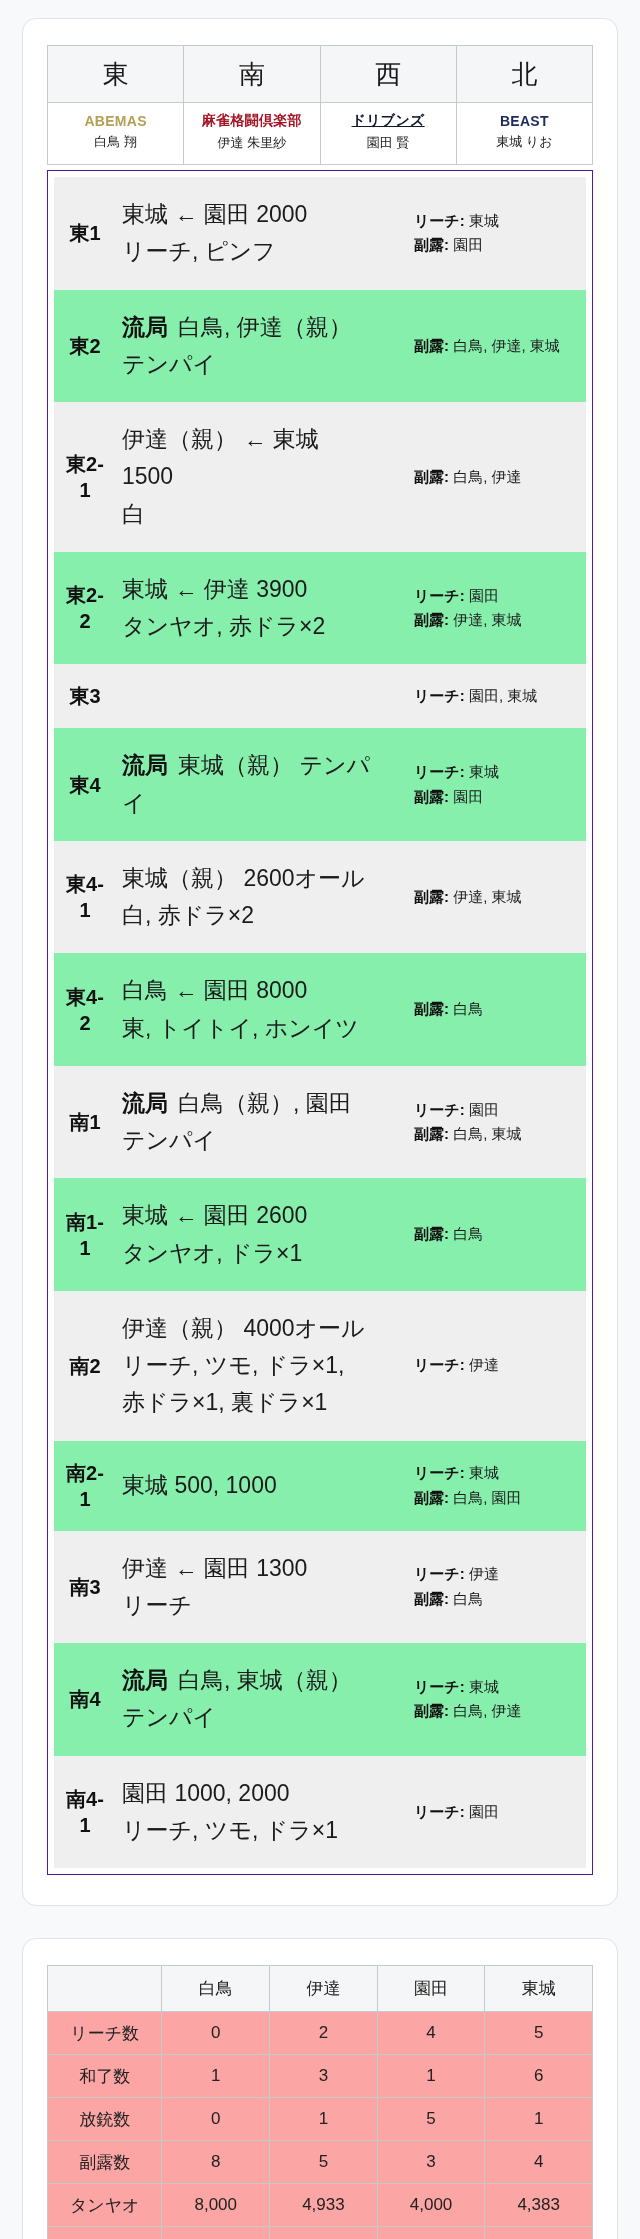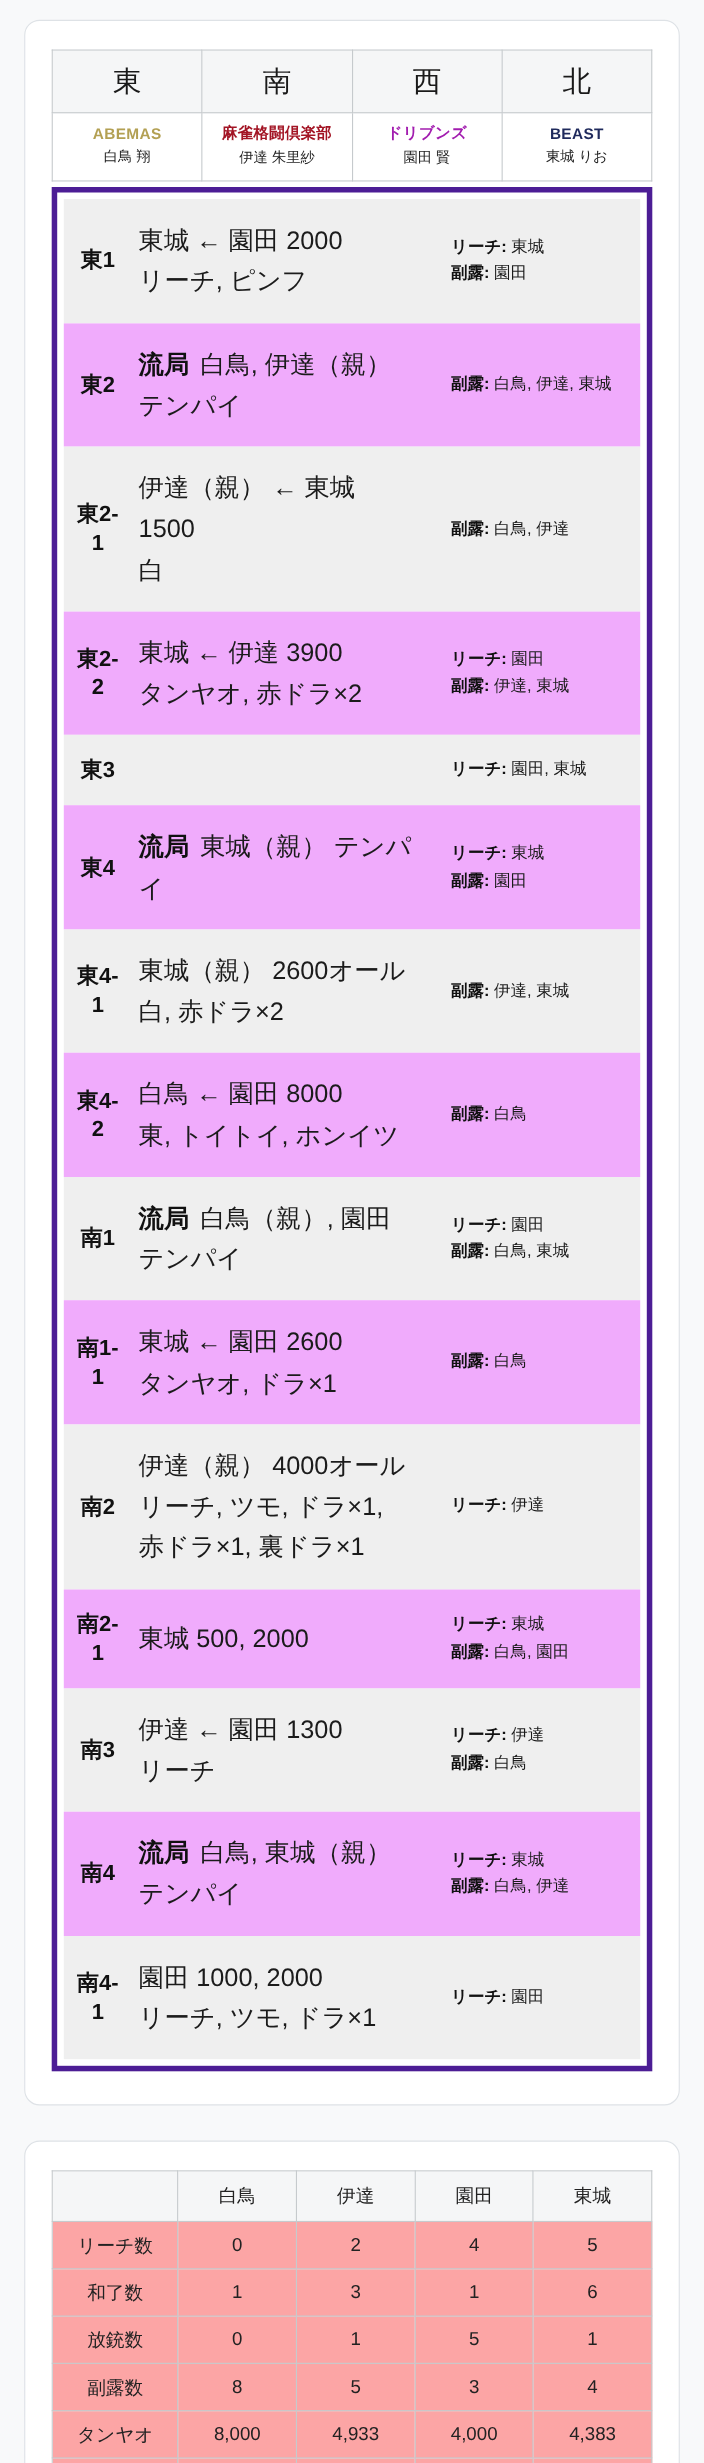--- a/index.html
+++ b/index.html
@@ -40,30 +40,30 @@
   table.seat-table td.player-cell {
     background: #fff;
     padding: 9px 4px 12px 4px;
   }
   .team-name { font-size: 14px; font-weight: bold; letter-spacing: .3px; text-align: center; }
   .player-name { font-size: 13px; margin-top: 4px; color: #222; }
 
   
   .rounds-box {
     margin-top: 5px;
-    border: 5px solid #4c1d95;
+    border: 1px solid #4c1d95;
     padding: 6px;
   }
   .round-row {
     display: flex;
     align-items: center;
     padding: 19px 8px;
   }
   .round-row.odd { background: #efefef; }
-  .round-row.even { background: #f0abfc; }
+  .round-row.even { background: #86efac; }
   .round-label {
     width: 46px;
     flex: none;
     text-align: center;
     font-size: 20px;
     font-weight: bold;
     line-height: 1.3;
     color: #111;
   }
   .round-main {
@@ -124,21 +124,21 @@
       <tr>
         <td class="player-cell">
           <div class="team-name" style="color: rgb(179, 160, 83);">ABEMAS</div>
           <div class="player-name">白鳥 翔</div>
         </td>
         <td class="player-cell">
           <div class="team-name" style="color: rgb(163, 21, 37);">麻雀格闘倶楽部</div>
           <div class="player-name">伊達 朱里紗</div>
         </td>
         <td class="player-cell">
-          <div class="team-name" style="color: #a21caf;">ドリブンズ</div>
+          <div class="team-name" style="color: #0f172a; text-decoration: underline;">ドリブンズ</div>
           <div class="player-name">園田 賢</div>
         </td>
         <td class="player-cell">
           <div class="team-name" style="color: rgb(31, 42, 92);">BEAST</div>
           <div class="player-name">東城 りお</div>
         </td>
       </tr>
     </tbody>
   </table>
 
@@ -267,21 +267,21 @@
     </div>
     <div class="round-side">
       <div class="side-riichi"><b class="lbl">リーチ:</b> <span class="val">伊達</span></div>
 
     </div>
   </div>
 
   <div class="round-row even">
     <div class="round-label">南2-1</div>
     <div class="round-main">
-      <div><span class="head"></span><span class="r1">東城 500, 2000</span></div>
+      <div><span class="head"></span><span class="r1">東城 500, 1000</span></div>
     </div>
     <div class="round-side">
       <div class="side-riichi"><b class="lbl">リーチ:</b> <span class="val">東城</span></div>
       <div class="side-calls"><b class="lbl">副露:</b> <span class="val">白鳥, 園田</span></div>
     </div>
   </div>
 
   <div class="round-row odd">
     <div class="round-label">南3</div>
     <div class="round-main">

